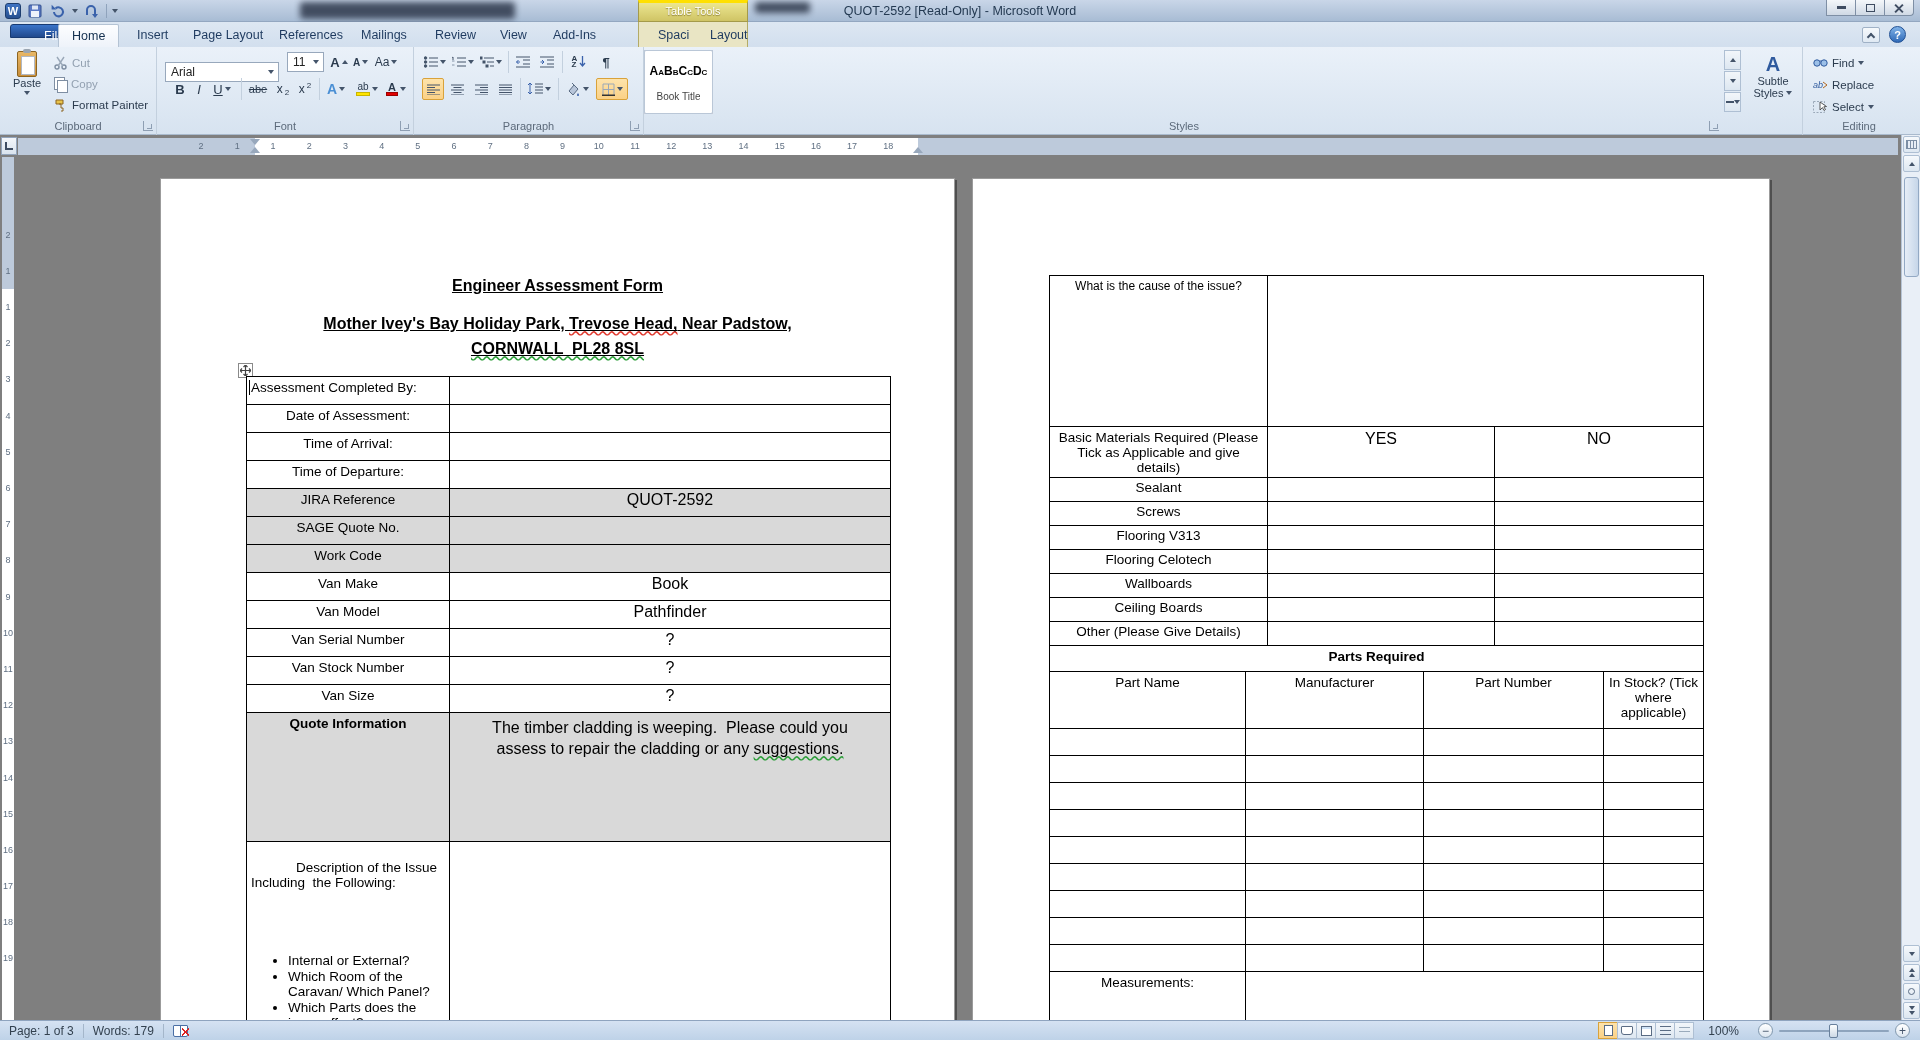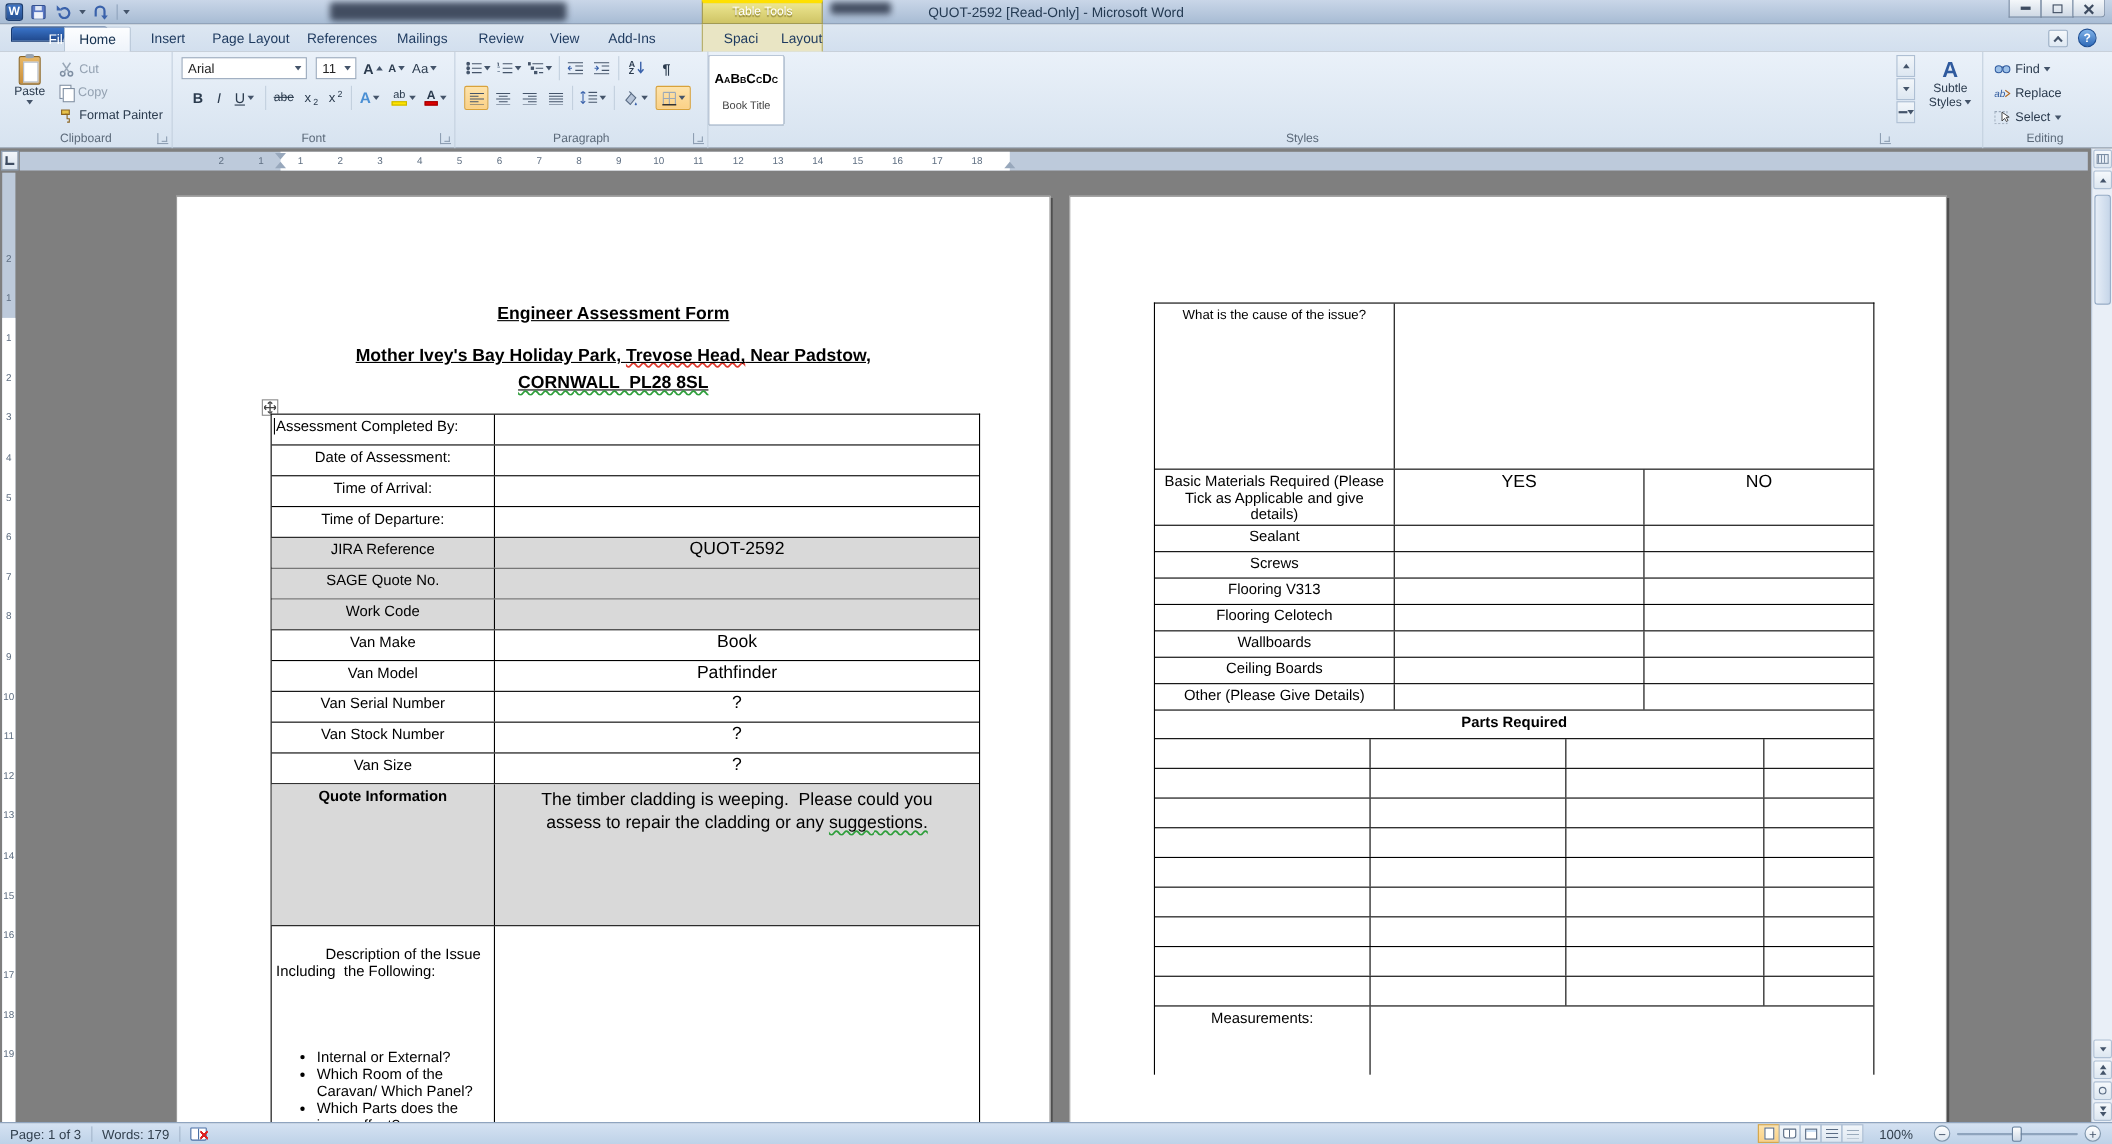--- a/index.html
+++ b/index.html
@@ -280,21 +280,21 @@
             <path d="M2 2 l7 0 0 4 -7 0 z" fill="#e8c34a" stroke="#8c6420"></path>
             <path d="M5 6 l2 0 0 4 2 0 0 3 -2 0" fill="none" stroke="#8c6420"></path>
           </svg>
         <span>Format Painter</span>
       </div>
       <div class="gname">Clipboard</div>
       <div class="launcher"></div>
     </div>
 
     <div class="group" style="left:157px;width:257px">
-      <div class="combo" style="left:8px;top:5px;width:114px">
+      <div class="combo" style="left:8px;top:15px;width:114px">
         <span>Arial</span>
           <span class="dd"></span>
       </div>
       <div class="combo" style="left:130px;top:5px;width:37px">
         <span>11</span>
           <span class="dd"></span>
       </div>
       <div class="mini" style="left:172px;top:4px;width:20px">
           <span style="font-size:13px;font-weight:bold">A</span>
           <span class="tri-up"></span>
@@ -868,20 +868,28 @@
 
             <div class="trow mrow">
               <div class="cell ml">Other (Please Give Details)</div>
               <div class="cell my"></div>
               <div class="cell mn"></div>
             </div>
           </div>
         <div class="trow ptitle">
             <span>Parts Required</span>
           </div>
+        <div class="trow phead">
+          <div class="cell c1">Part Name</div>
+          <div class="cell c2">Manufacturer</div>
+          <div class="cell c3">Part Number</div>
+          <div class="cell c4">
+              <span>In Stock? (Tick where applicable)</span>
+            </div>
+        </div>
         <div>
 
             <div class="trow prow">
               <div class="cell c1"></div>
               <div class="cell c2"></div>
               <div class="cell c3"></div>
               <div class="cell c4"></div>
             </div>
 
             <div class="trow prow">

